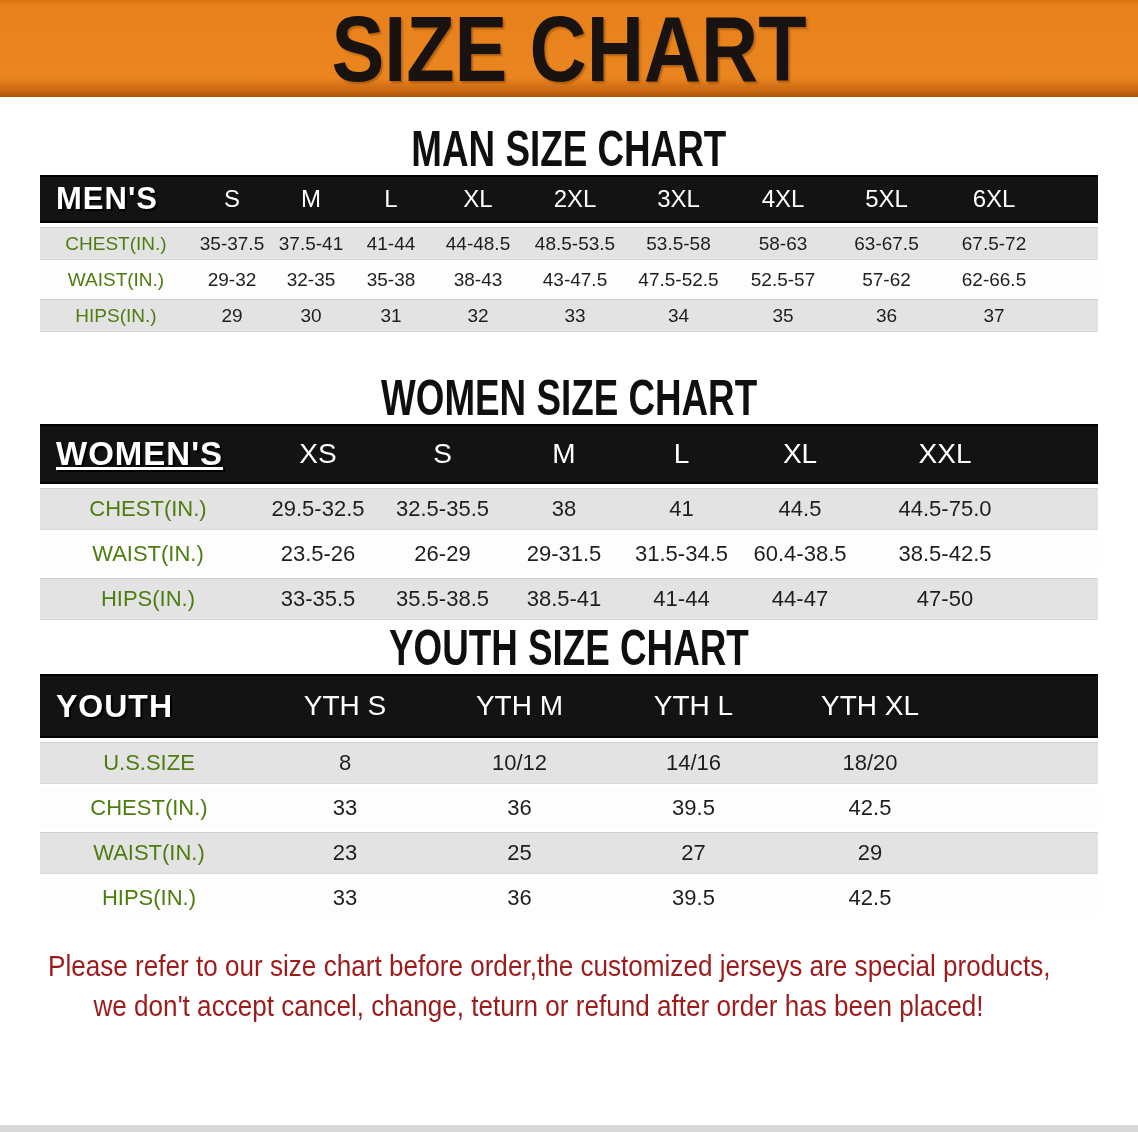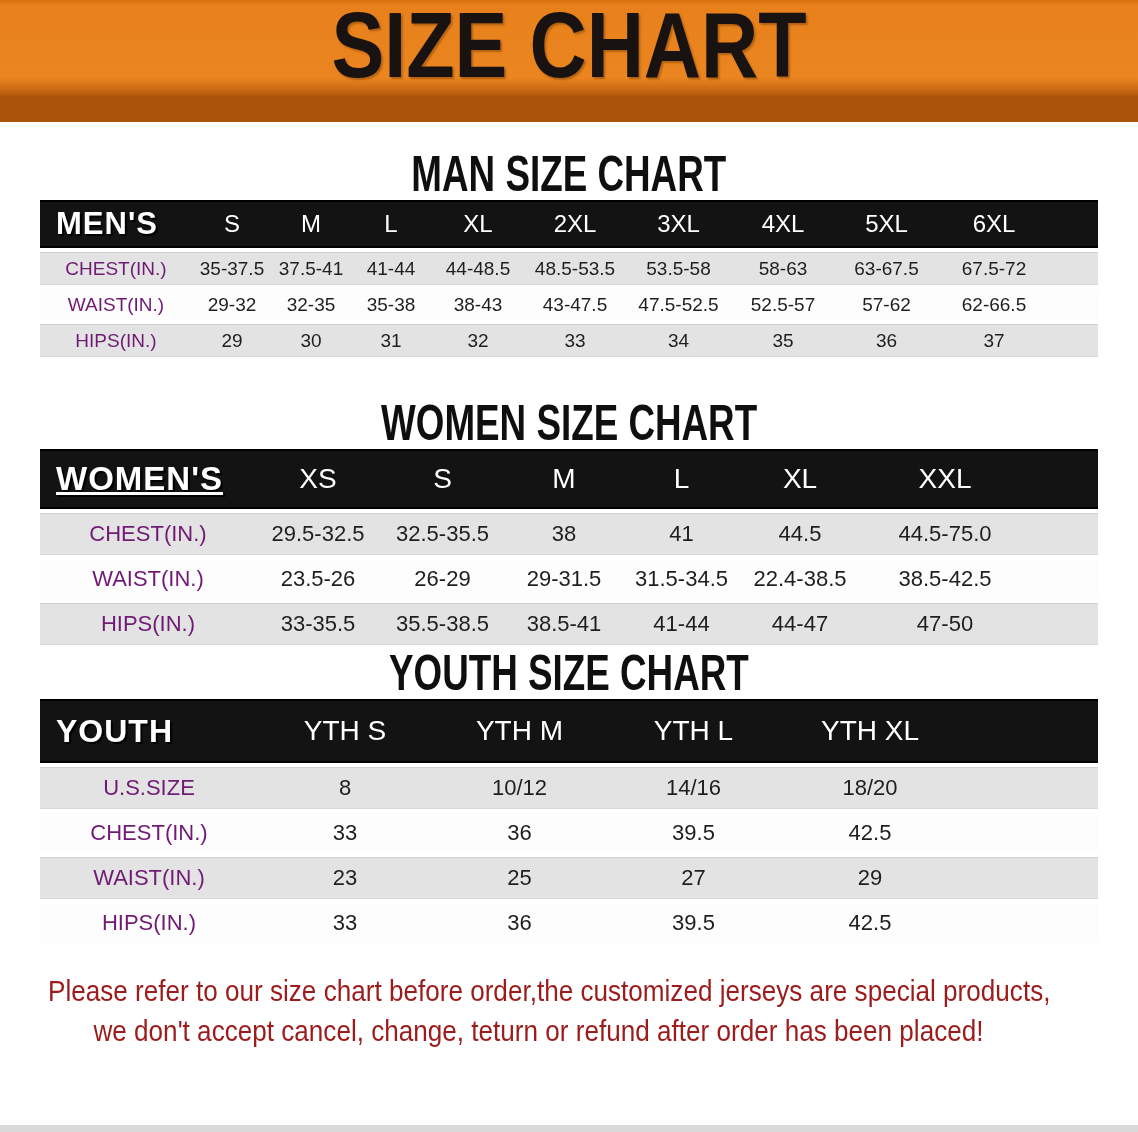--- a/index.html
+++ b/index.html
@@ -2,21 +2,21 @@
 <html><head>
 <meta charset="utf-8">
 <style>
   html,body{margin:0;padding:0;}
   body{
     width:1138px;height:1132px;position:relative;overflow:hidden;
     background:#ffffff;font-family:"Liberation Sans",sans-serif;
   }
   
   .banner{
-    height:122px;display:flex;align-items:flex-start;justify-content:center;
+    height:97px;display:flex;align-items:center;justify-content:center;
     background:linear-gradient(180deg,#d9700f 0px,#e8811c 6px,#ea851f 78px,#c56310 92px,#a9540a 97px);
   }
   .banner-title{
     font-size:90px;font-weight:bold;color:#181210;line-height:1;
     display:inline-block;transform:scale(0.88,1.02);white-space:nowrap;
     text-shadow:2px 2px 2px rgba(110,55,0,0.45);
     letter-spacing:0px;
   }
   
   .section-title{text-align:center;line-height:1;}
@@ -45,21 +45,21 @@
   }
   .men-tbl tr.header-row th{height:44px;font-size:24px;}
   .men-tbl tr.header-row th.label-th{font-size:31px;}
   .women-tbl tr.header-row th{height:56px;font-size:28px;}
   .women-tbl tr.header-row th.label-th{font-size:33px;text-decoration:underline;}
   .youth-tbl tr.header-row th{height:60px;font-size:28px;margin-left:28px;}
   .youth-tbl tr.header-row th.label-th{font-size:32px;}
   tr.data-row td{
     text-align:center;vertical-align:middle;color:#1e1e1e;padding:0;
   }
-  tr.data-row td.row-label{color:#701a75;}
+  tr.data-row td.row-label{color:#4d7c0f;}
   .men-tbl tr.data-row td{height:31px;font-size:19px;}
   .women-tbl tr.data-row td{height:40px;font-size:22px;}
   .youth-tbl tr.data-row td{height:40px;font-size:22px;}
   tr.shade td{background:#e3e3e3;border-top:1px solid #cfcfcf;border-bottom:1px solid #d8d8d8;}
   tr.plain td{background:#fdfdfd;}
   
   .disclaimer{margin-top:24px;padding-left:48px;text-align:center;}
   .disclaimer p{
     margin:0;font-size:29px;line-height:1.38;color:#9c1b1b;font-weight:normal;
     transform:scaleX(0.9);transform-origin:left center;white-space:nowrap;
@@ -183,21 +183,21 @@
     <td>44.5</td>
     <td>44.5-75.0</td>
     <td></td>
   </tr>
   <tr class="data-row plain">
     <td class="row-label">WAIST(IN.)</td>
     <td>23.5-26</td>
     <td>26-29</td>
     <td>29-31.5</td>
     <td>31.5-34.5</td>
-    <td>22.4-38.5</td>
+    <td>60.4-38.5</td>
     <td>38.5-42.5</td>
     <td></td>
   </tr>
   <tr class="data-row shade">
     <td class="row-label">HIPS(IN.)</td>
     <td>33-35.5</td>
     <td>35.5-38.5</td>
     <td>38.5-41</td>
     <td>41-44</td>
     <td>44-47</td>

